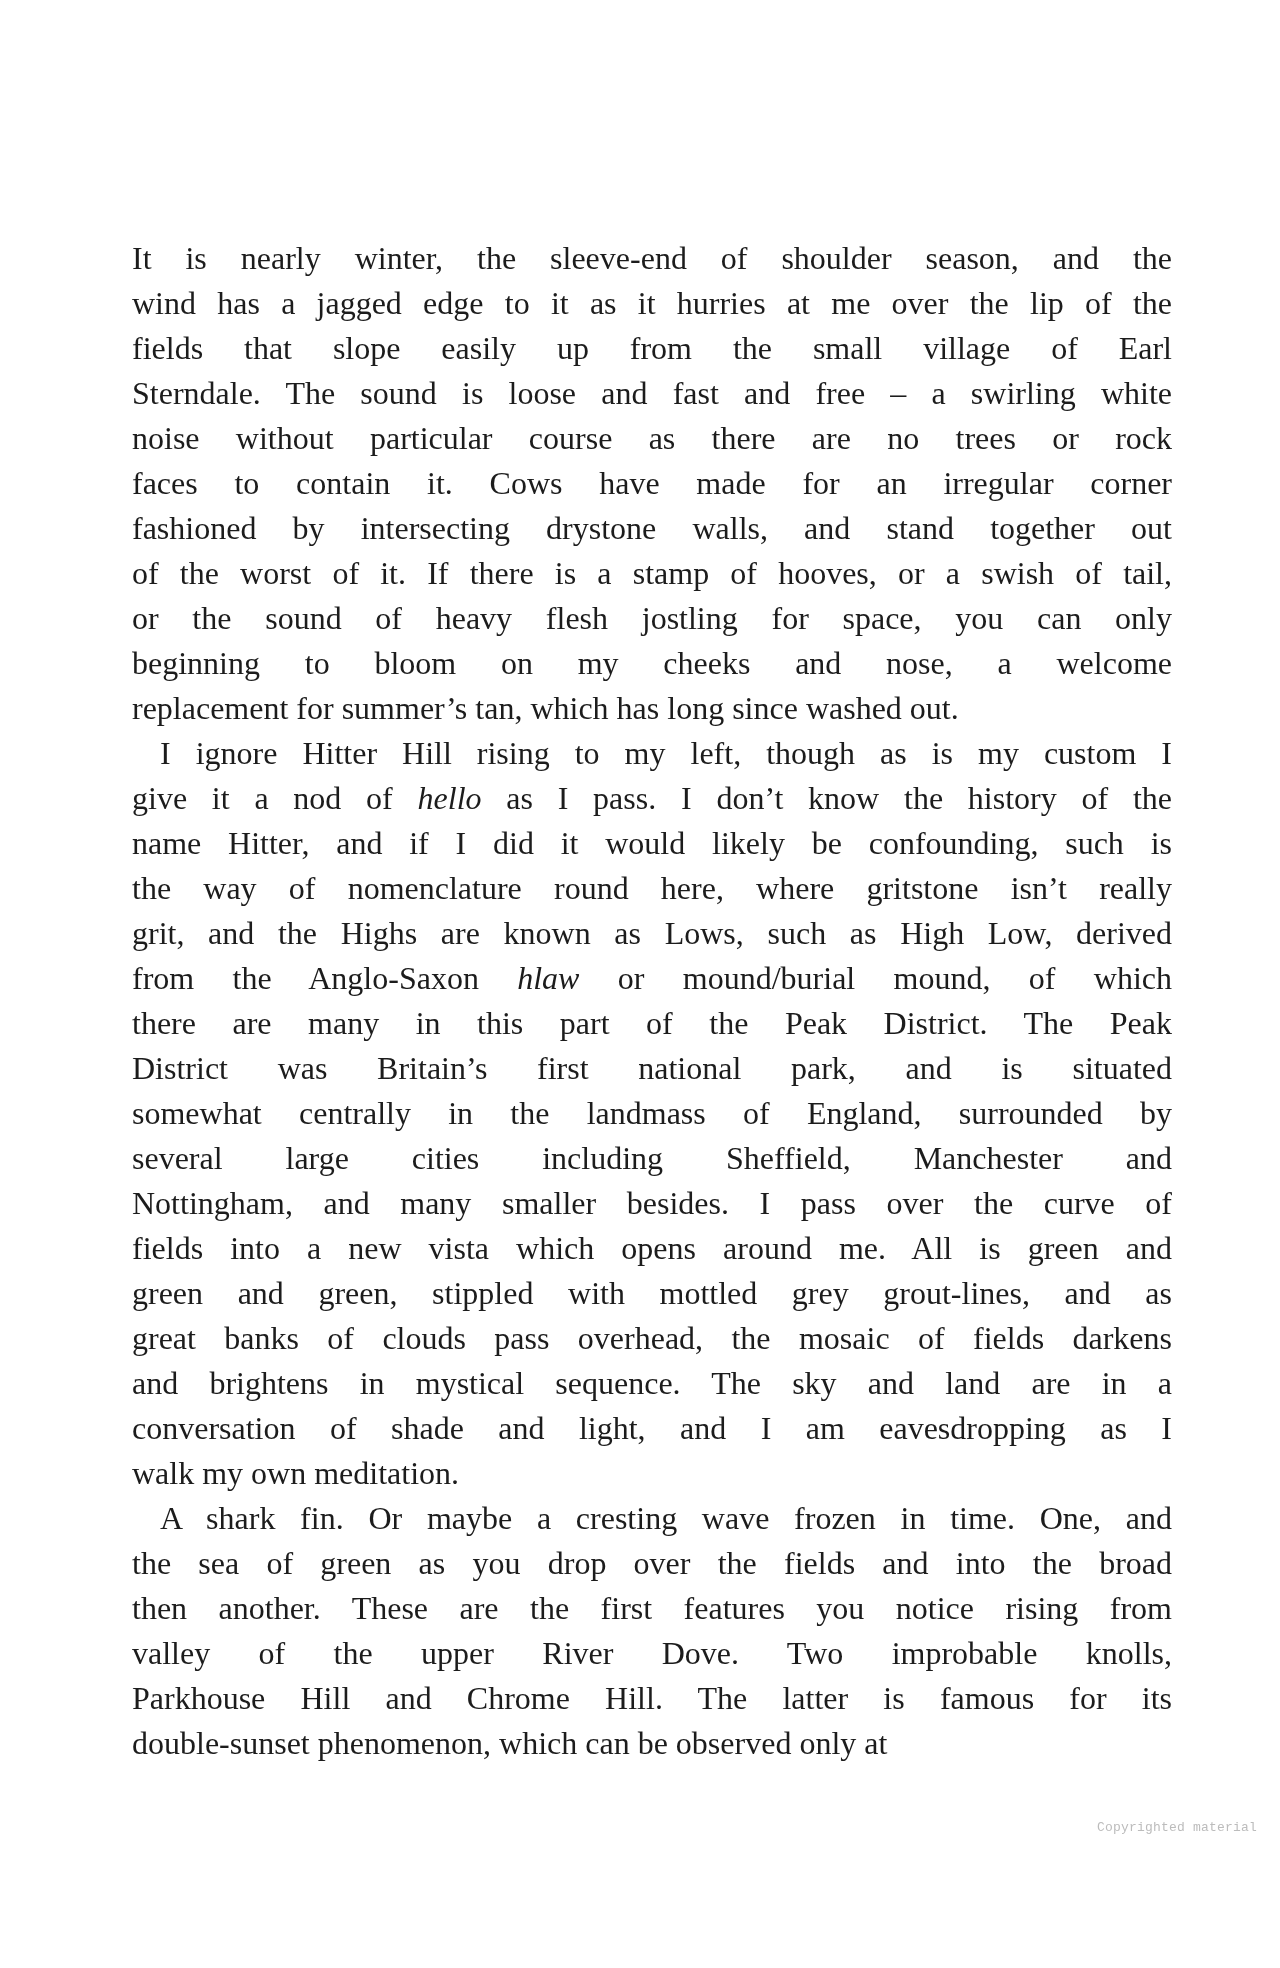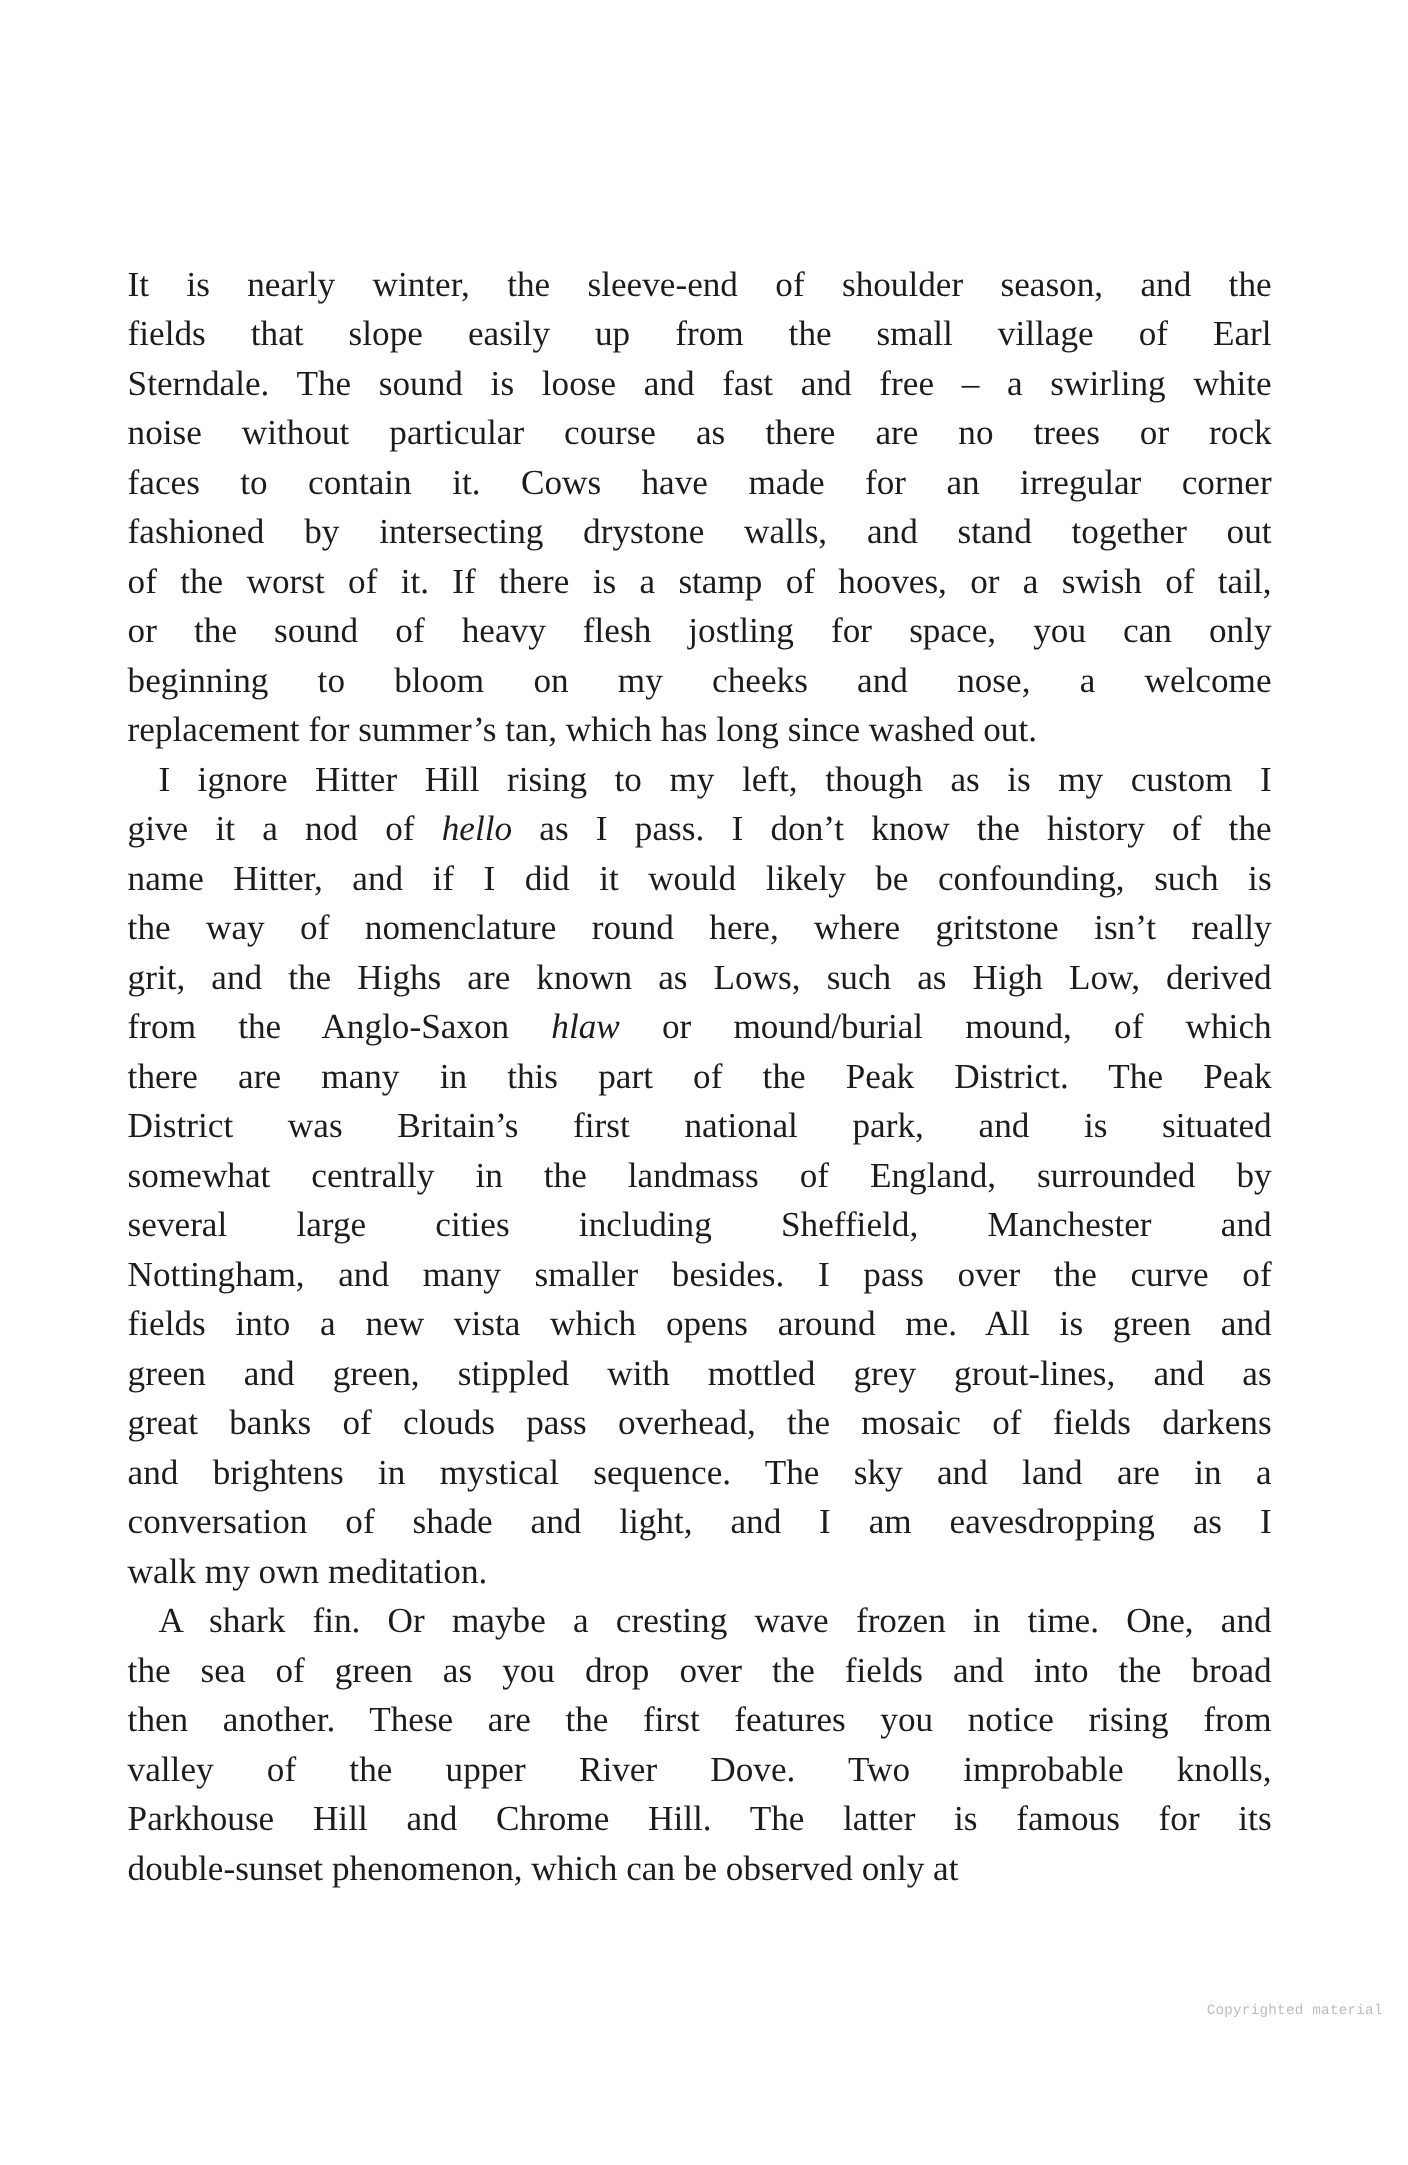--- a/index.html
+++ b/index.html
@@ -13,21 +13,21 @@
     position: relative;
     overflow: hidden;
   }
   .page {
     position: absolute;
     inset: 0;
     background: #ffffff;
   }
   .text-block {
     position: absolute;
-    left: 116px;
+    left: 132px;
     top: 236px;
     width: 1040px;
     font-family: "Liberation Serif", serif;
     font-size: 32px;
     line-height: 45px;
     color: #1c1c1c;
   }
   .para { margin: 0; padding: 0; }
   .line {
     text-align: justify;
@@ -53,20 +53,21 @@
     color: #bcbcbc;
   }
 </style>
 </head>
 <body style="background: rgb(255, 255, 255);">
 
 <div class="page">
   <div class="text-block" style="color: rgb(28, 28, 28);">
       <div class="para">
         <div class="line">It is nearly winter, the sleeve-end of shoulder season, and the</div>
+        <div class="line">wind has a jagged edge to it as it hurries at me over the lip of the</div>
         <div class="line">fields that slope easily up from the small village of Earl</div>
         <div class="line">Sterndale. The sound is loose and fast and free – a swirling white</div>
         <div class="line">noise without particular course as there are no trees or rock</div>
         <div class="line">faces to contain it. Cows have made for an irregular corner</div>
         <div class="line">fashioned by intersecting drystone walls, and stand together out</div>
         <div class="line">of the worst of it. If there is a stamp of hooves, or a swish of tail,</div>
         <div class="line">or the sound of heavy flesh jostling for space, you can only</div>
         <div class="line">beginning to bloom on my cheeks and nose, a welcome</div>
         <div class="line last">replacement for summer’s tan, which has long since washed out.</div>
       </div>

